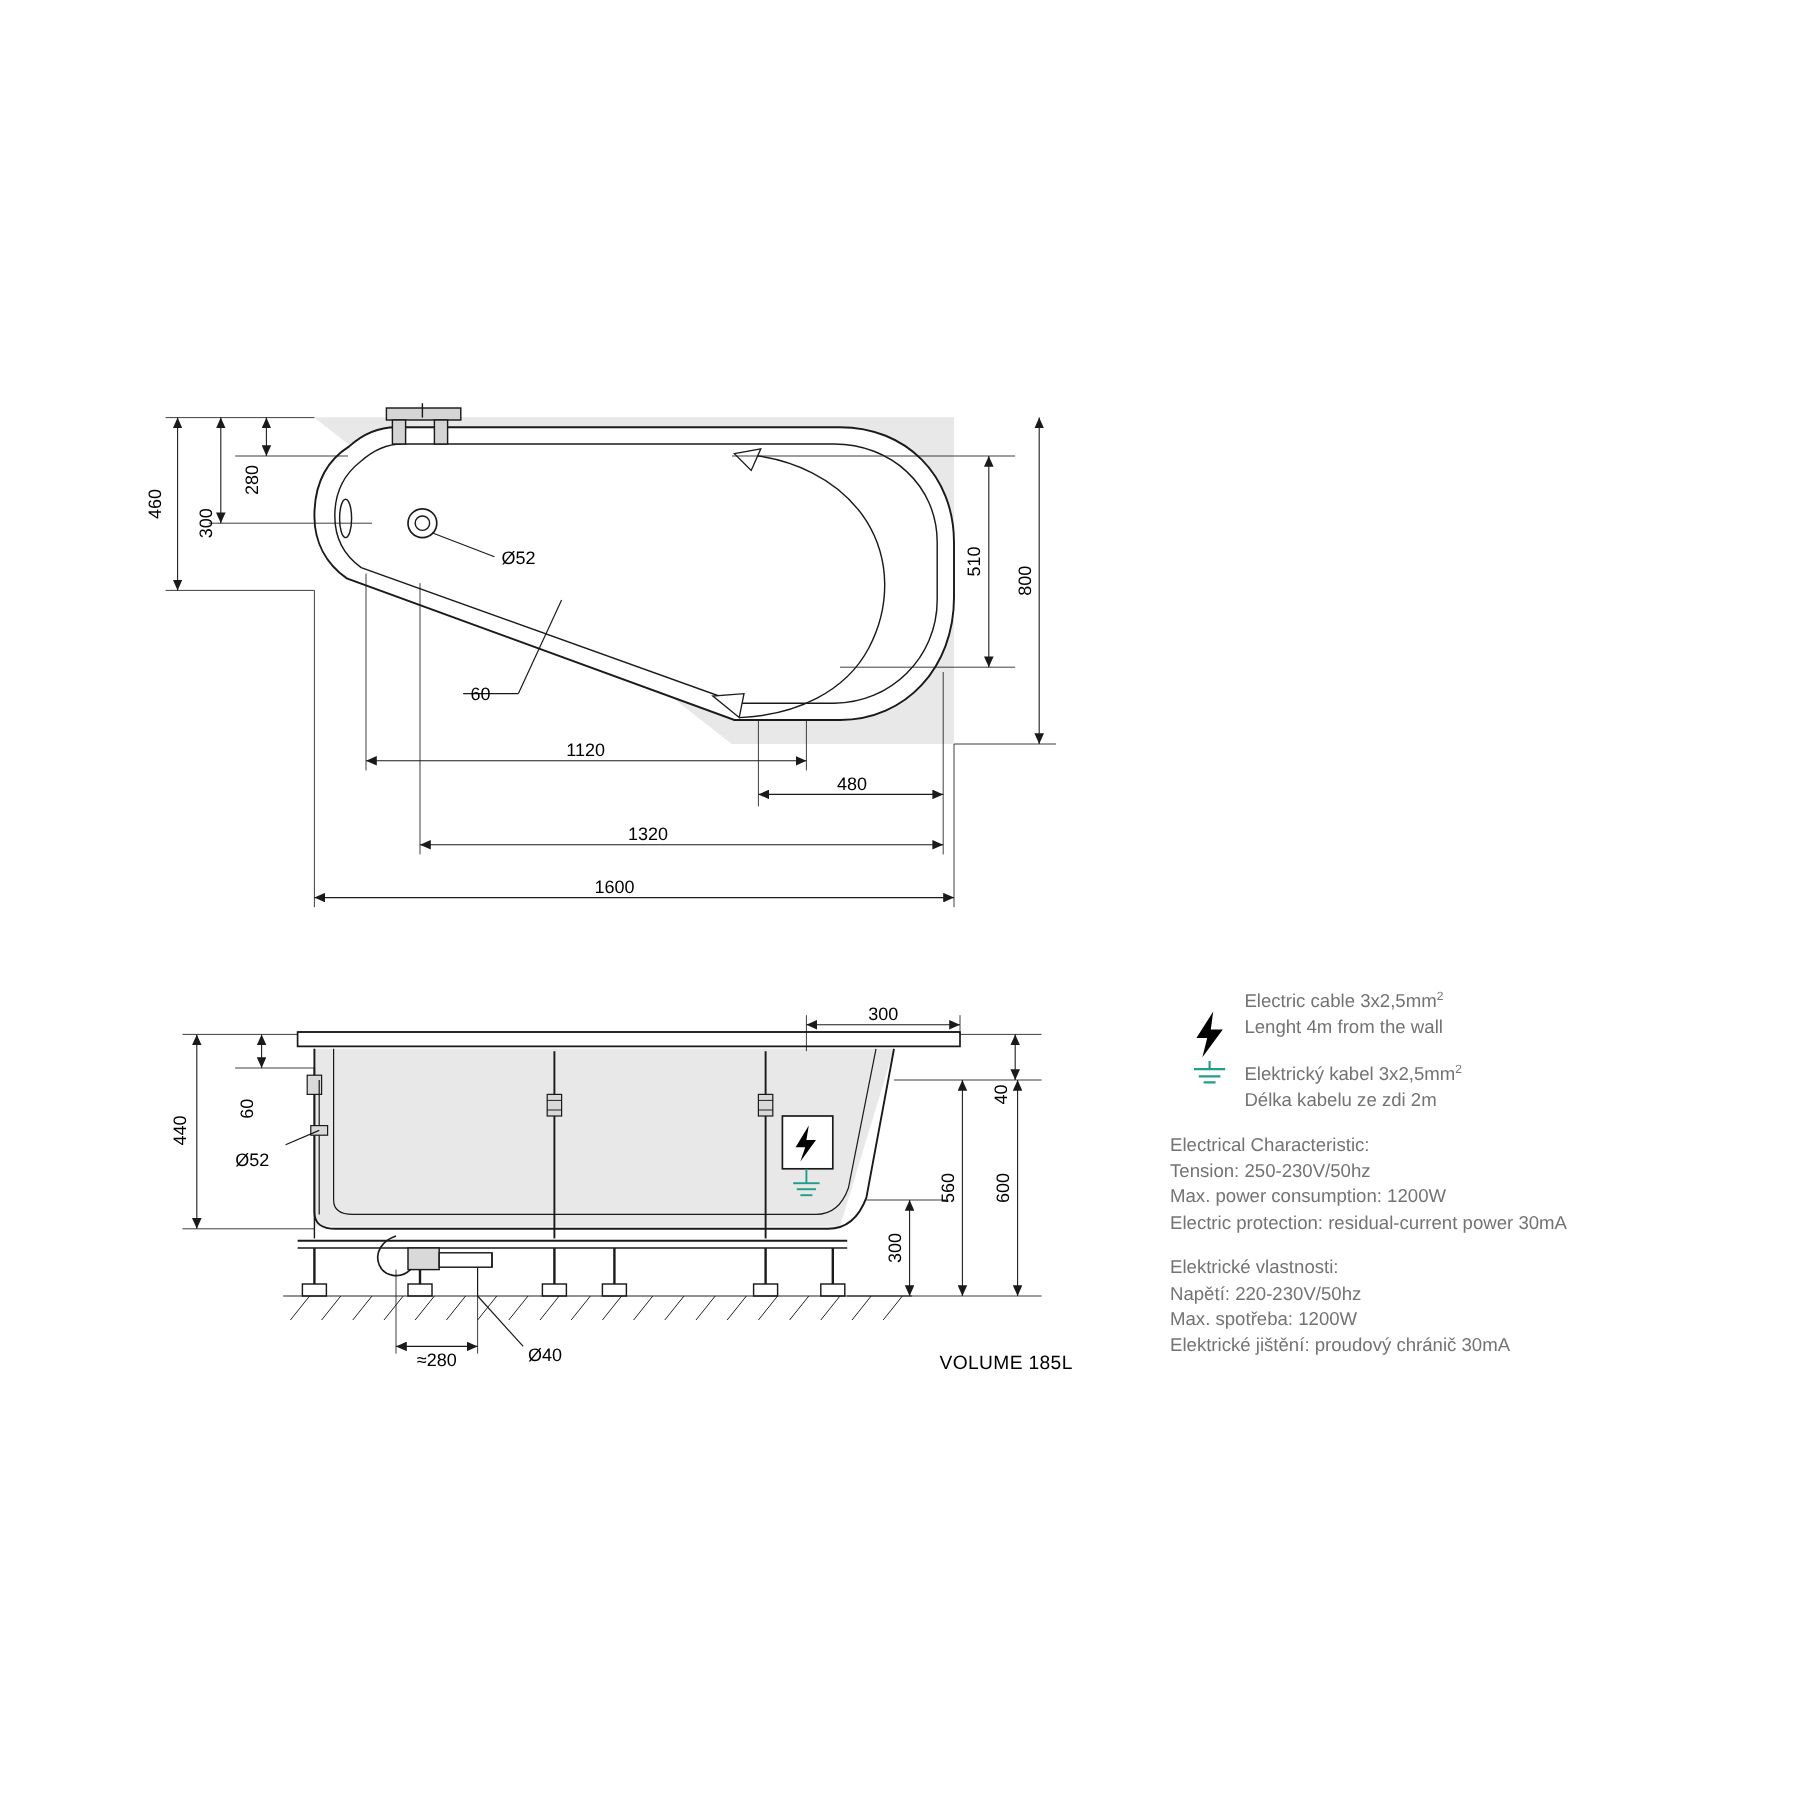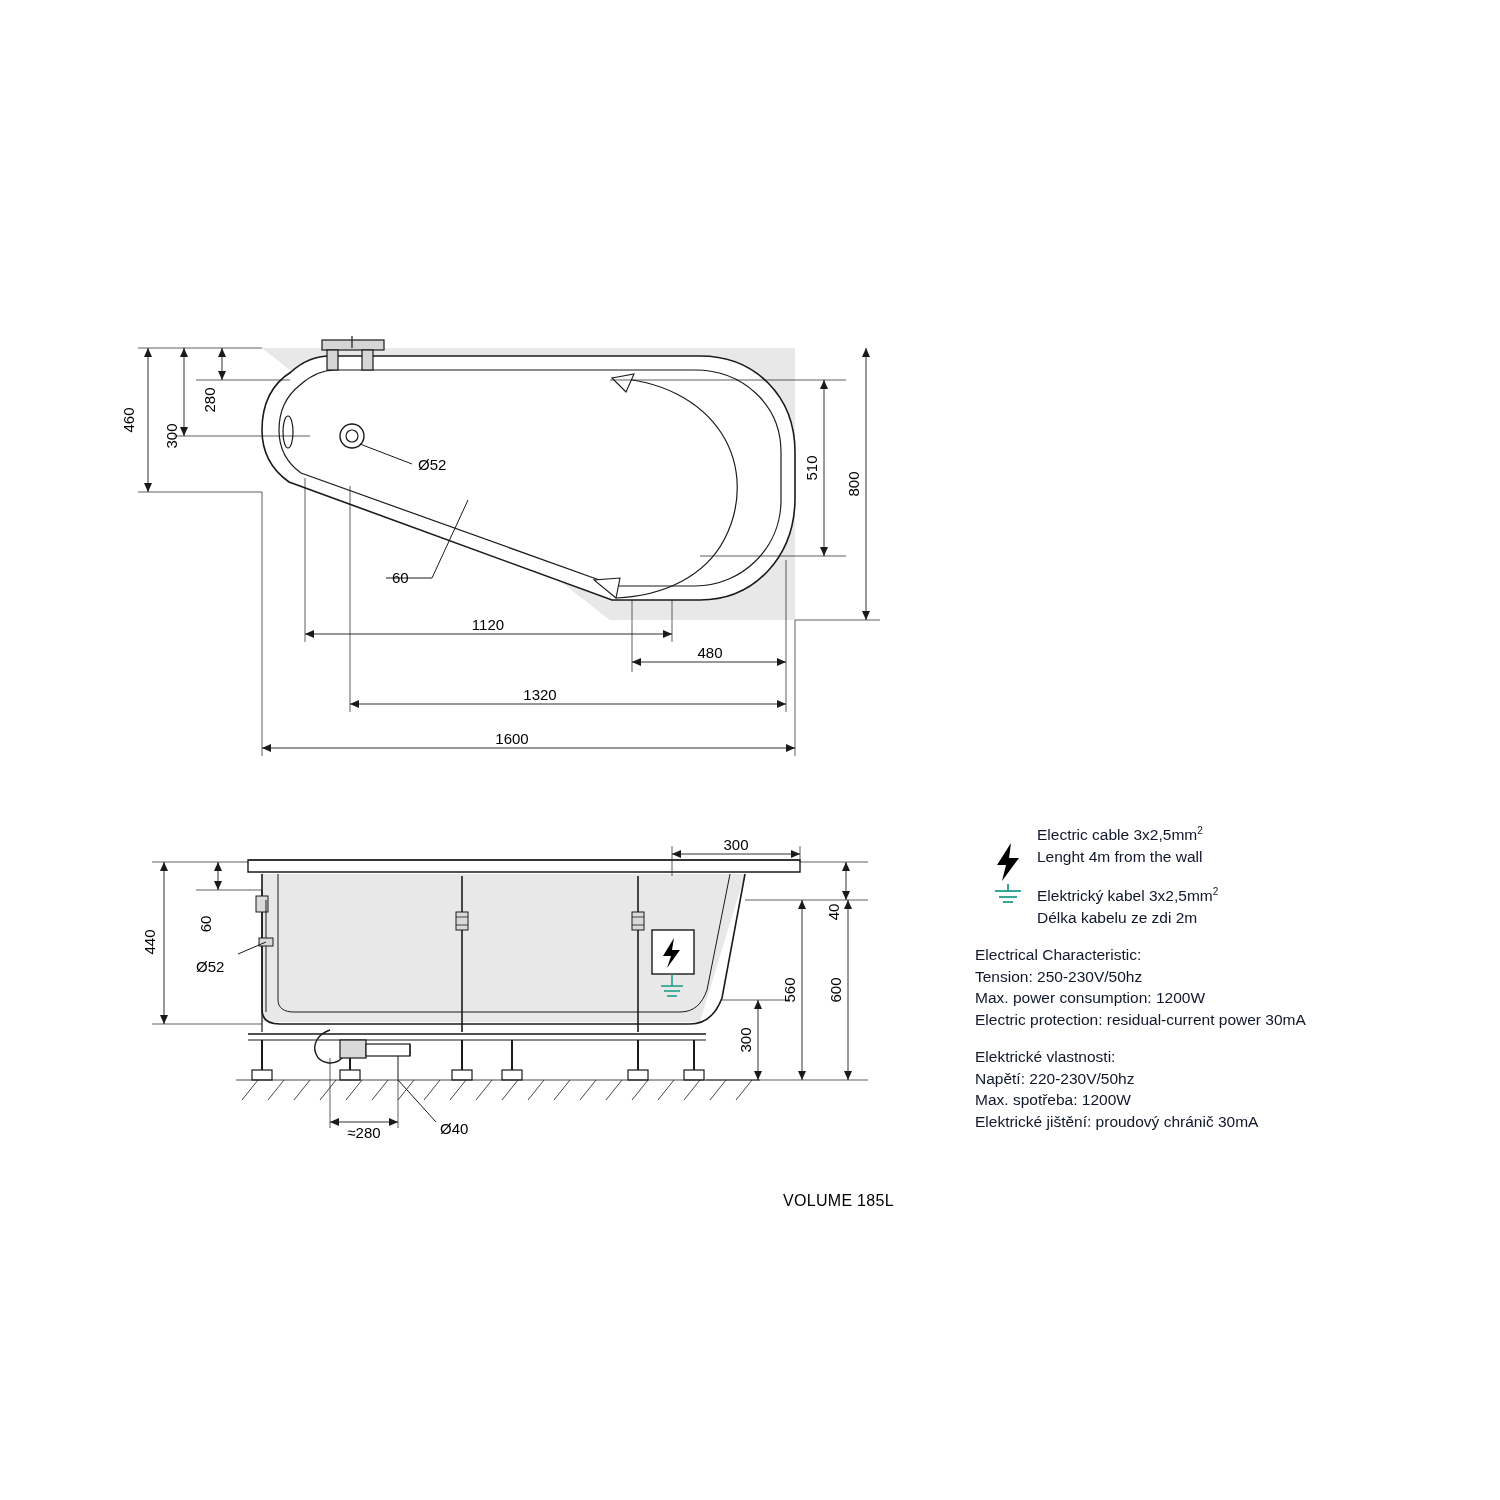--- a/index.html
+++ b/index.html
@@ -27,21 +27,21 @@
     width: 1500px;
     height: 1500px;
   }
   .notes {
     position: absolute;
     left: 975px;
     top: 820px;
     width: 480px;
     font-size: 15.5px;
     line-height: 21.5px;
-    color: #0f172a;
+    color: #737373;
   }
   .notes .blk { margin-bottom: 16px; }
   .notes .line { white-space: nowrap; }
   .notes sup { font-size: 10px; vertical-align: super; }
   .cable-block {
     position: relative;
     padding-left: 62px;
   }
   .bolt-icon {
     position: absolute;
@@ -53,21 +53,21 @@
   .gnd-icon {
     position: absolute;
     left: 16px;
     top: 64px;
     width: 34px;
     height: 20px;
   }
   .volume-label {
     position: absolute;
     left: 783px;
-    top: 1192px;
+    top: 1128px;
     font-size: 16px;
     letter-spacing: 0.3px;
   }
   .dimtxt {
     font-family: "Liberation Sans", sans-serif;
     font-size: 15px;
     fill: #000;
   }
 </style>
 </head>

